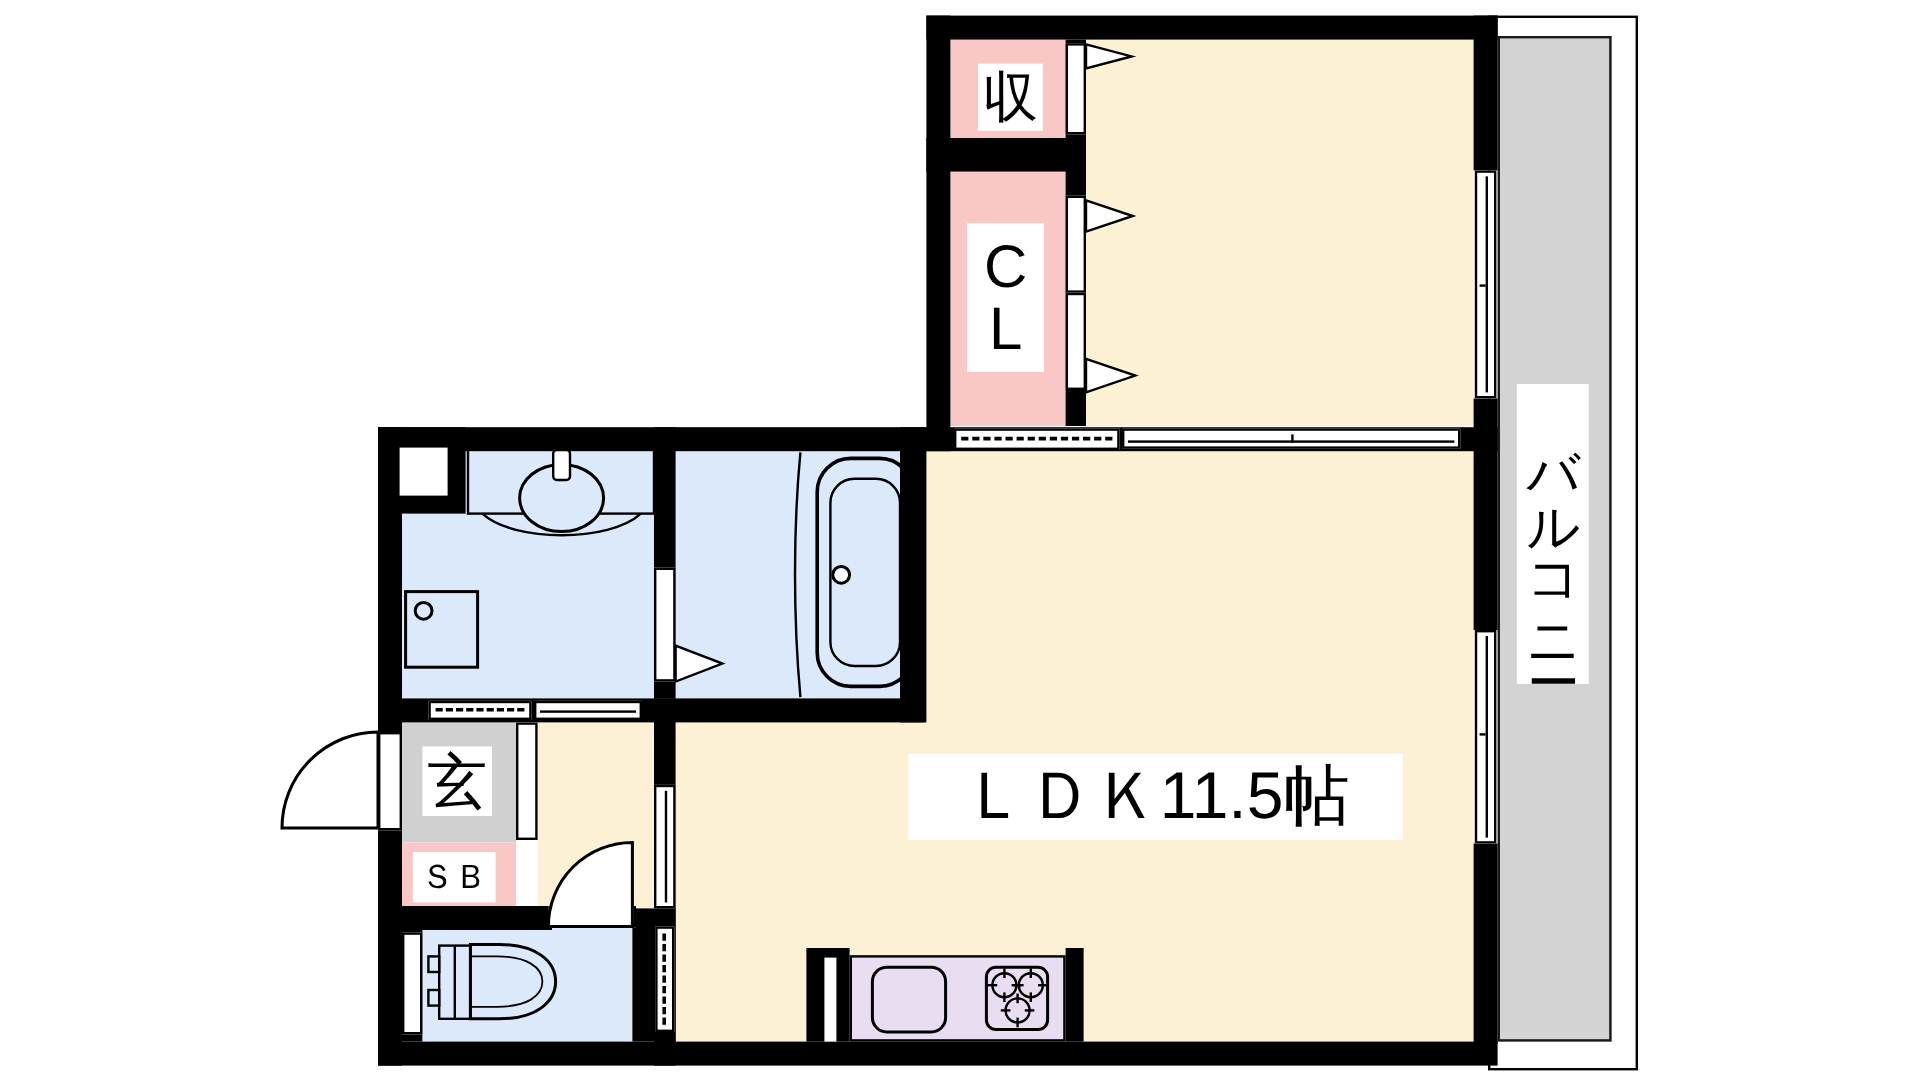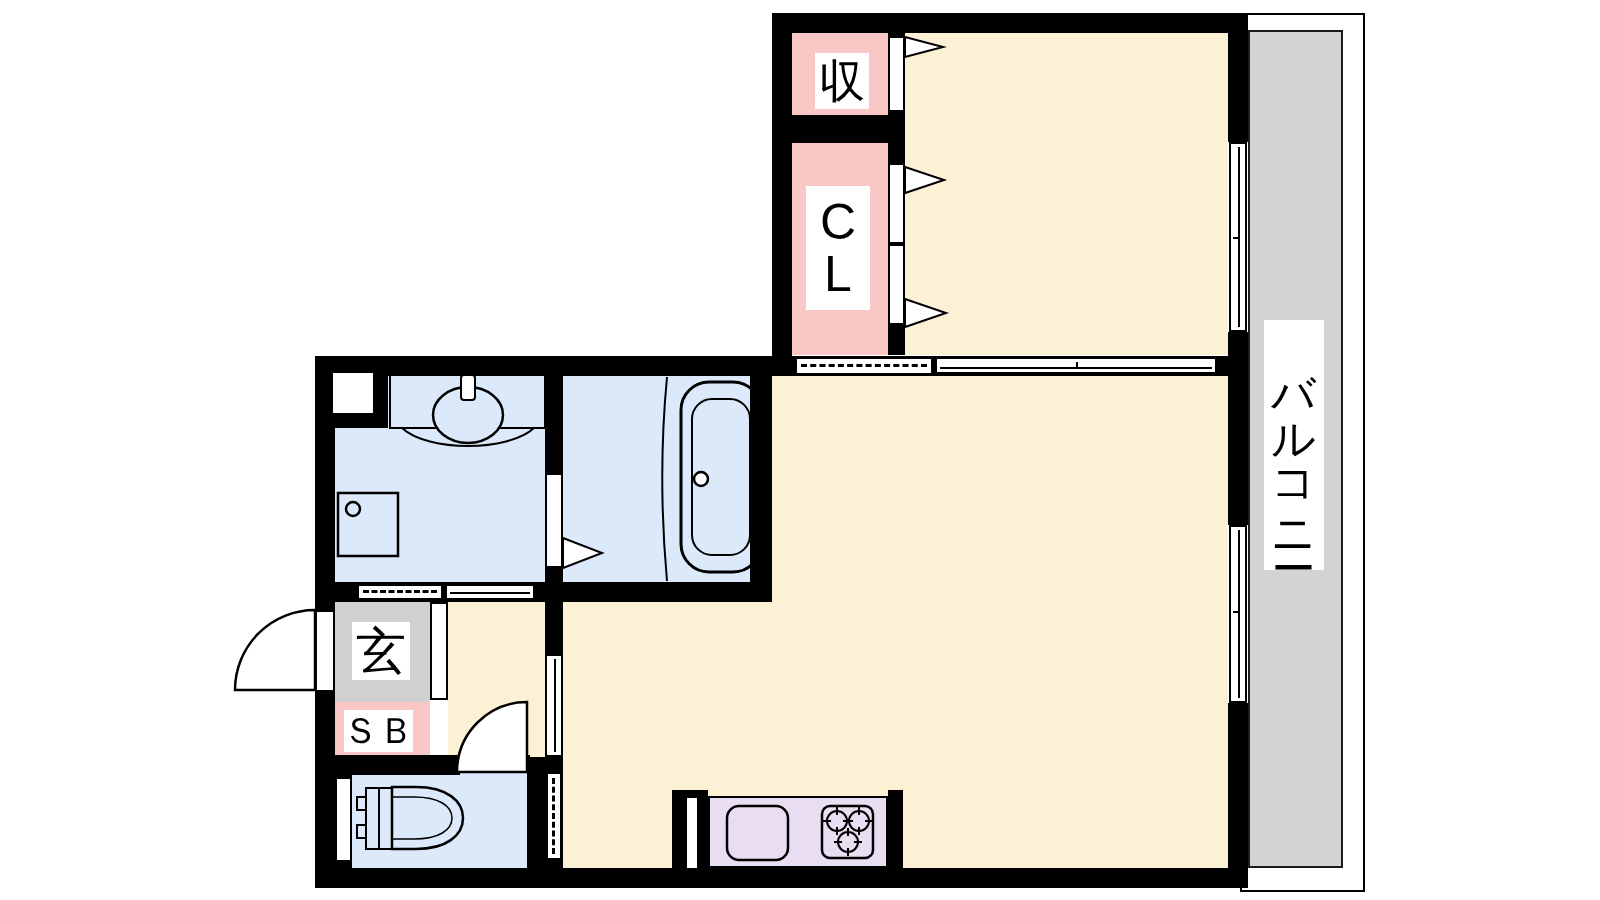--- a/index.html
+++ b/index.html
@@ -162,23 +162,26 @@
     </g>
   </svg>
 
   <div class="label" style="left:815px;top:53px;width:54px;height:56px;font-size:46px;">
     <span>収</span>
   </div>
   <div class="label" style="left:806px;top:186px;width:64px;height:124px;font-size:50px;flex-direction:column;">
     <span>C</span>
     <span>L</span>
   </div>
+  <div class="label" style="left:757px;top:628px;width:412px;height:72px;font-size:55px;">
+    <span>ＬＤＫ11.5帖</span>
+  </div>
   <div class="label vert" style="left:1264px;top:320px;width:60px;height:250px;font-size:44px;">
     <span>バルコニー</span>
   </div>
   <div class="label" style="left:352px;top:622px;width:58px;height:58px;font-size:50px;">
     <span>玄</span>
   </div>
-  <div class="label" style="left:344px;top:710px;width:69px;height:42px;font-size:36px;">
+  <div class="label" style="left:344px;top:710px;width:69px;height:42px;font-size:28px;">
     <span>ＳＢ</span>
   </div>
 
 </div>
 
 </body></html>

